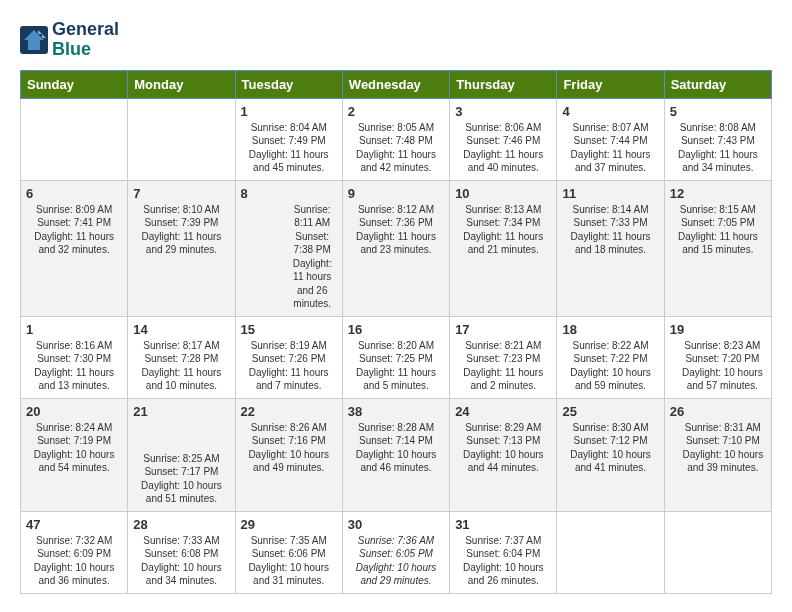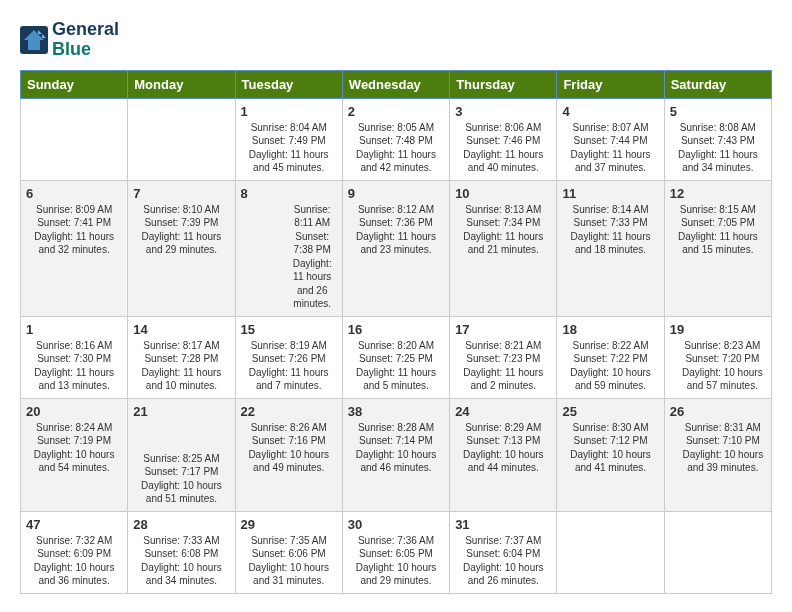--- a/index.html
+++ b/index.html
@@ -306,21 +306,21 @@
 Daylight: 10 hours and 34 minutes.</div>
         </td>
         <td>
           <span class="day-num">29</span>
           <div class="cell-content" style="white-space: pre-line;">Sunrise: 7:35 AM
 Sunset: 6:06 PM
 Daylight: 10 hours and 31 minutes.</div>
         </td>
         <td>
           <span class="day-num">30</span>
-          <div class="cell-content" style="white-space: pre-line;">Sunrise: 7:36 AM
+          <div class="cell-content" style="white-space: pre-line; font-style: italic;">Sunrise: 7:36 AM
 Sunset: 6:05 PM
 Daylight: 10 hours and 29 minutes.</div>
         </td>
         <td>
           <span class="day-num">31</span>
           <div class="cell-content" style="white-space: pre-line;">Sunrise: 7:37 AM
 Sunset: 6:04 PM
 Daylight: 10 hours and 26 minutes.</div>
         </td>
         <td class="empty-cell"></td>

